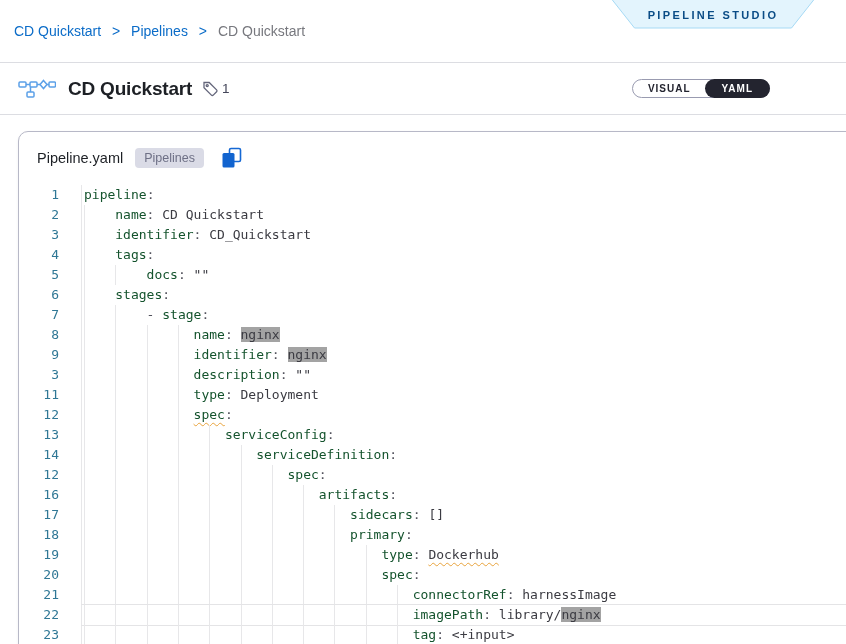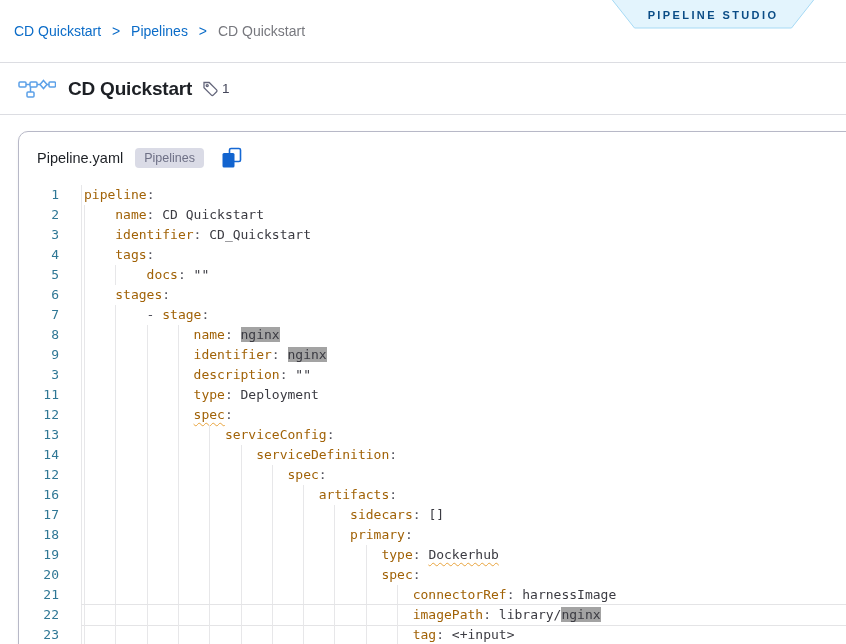--- a/index.html
+++ b/index.html
@@ -48,21 +48,21 @@
           font-size:13px; line-height:20px; }
   .vline { position:absolute; left:62px; top:0; bottom:0; width:1px;
            background:#e7e7e9; }
   .cl { display:flex; height:20px; white-space:pre; }
   .ln { flex:none; width:62px; padding-right:22px; text-align:right;
         color:#2f7795; }
   .body { flex:1; position:relative; padding-left:3px; }
   .ind { display:inline-block; height:20px; vertical-align:top;
          background:repeating-linear-gradient(to right,#e7e7e9 0 1px,transparent 1px 4ch); }
   .cl.current .body { box-shadow:0 -1px 0 #e4e4e6, 0 1px 0 #e4e4e6; }
-  .tk-key { color:#a16207; }
+  .tk-key { color:#14532d; }
   .tk-p   { color:#52525c; }
   .tk-v   { color:#3b3b42; }
   .tk-hl  { color:#3b3b42; background:#a3a3a3; }
   .tk-warn { text-decoration:underline; text-decoration-style:wavy;
              text-decoration-color:#e8a33d; text-decoration-thickness:1px;
              text-underline-offset:3px; text-decoration-skip-ink:none; }
 </style>
 </head>
 <body>
 
@@ -95,20 +95,24 @@
   <span class="page-title">CD Quickstart</span>
   <span class="tagwrap">
     <span style="display:flex;">
       <svg width="17" height="17" viewBox="0 0 17 17" fill="none" stroke="#63657a" stroke-width="1.3">
         <path d="M2 2.5 h5.2 l7.4 7.4 a1.3 1.3 0 0 1 0 1.85 l-3.35 3.35 a1.3 1.3 0 0 1 -1.85 0 L2 7.7 Z"></path>
         <circle cx="5.2" cy="5.6" r="1.05"></circle>
       </svg>
     </span>
     <span class="tag-count">1</span>
   </span>
+  <div class="toggle">
+    <span class="toggle-opt">VISUAL</span>
+    <span class="toggle-opt selected">YAML</span>
+  </div>
 </div>
 
 <div class="card">
   <div class="card-head">
     <span class="file-name">Pipeline.yaml</span>
     <span class="badge">Pipelines</span>
     <span class="copy-btn">
       <svg width="22" height="22" viewBox="0 0 22 22">
         <rect x="8.5" y="1.5" width="11" height="13" rx="1.5" fill="#fff" stroke="#1668d4" stroke-width="1.6"></rect>
         <rect x="1.5" y="6" width="12" height="14.5" rx="1.5" fill="#1264cf"></rect>

